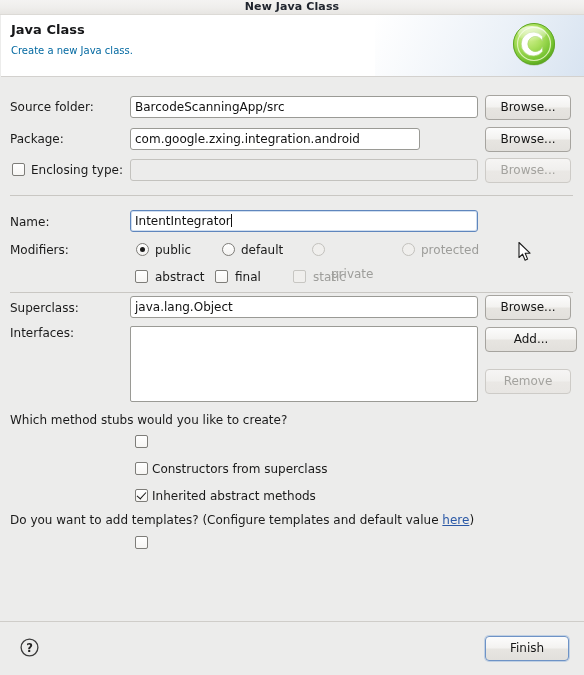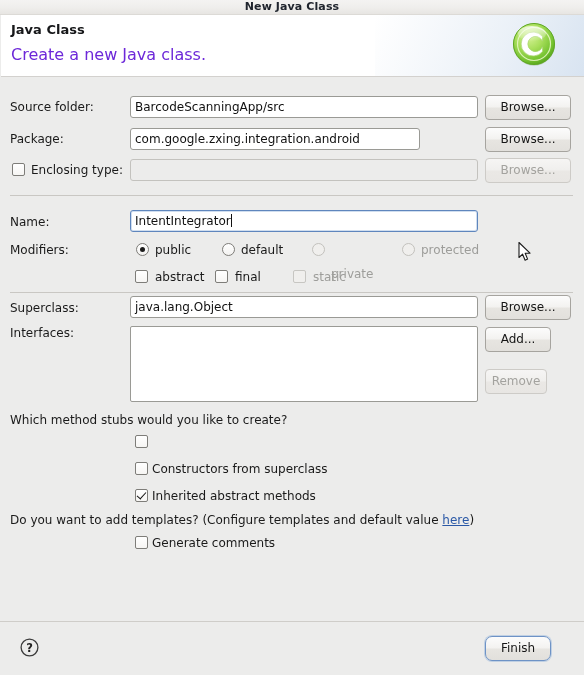--- a/index.html
+++ b/index.html
@@ -67,22 +67,22 @@
   #header .h-title {
     position: absolute;
     left: 10px; top: 7px;
     font-size: 13px;
     font-weight: bold;
     color: #17181a;
   }
   #header .h-sub {
     position: absolute;
     left: 10px; top: 30px;
-    font-size: 16px;
-    color: #6d28d9;
+    font-size: 10px;
+    color: #0369a1;
   }
 
   
   #class-icon {
     position: absolute;
     left: 511px; top: 21px;
     width: 46px; height: 46px;
   }
 
   
@@ -314,45 +314,44 @@
   <div class="label disabled" style="left:313px; top:270px;">static</div>
 
   <div class="sep" style="left:10px; top:292px; width:563px;"></div>
 
   <div class="label" style="left:10px; top:301px;">Superclass:</div>
   <div class="tfield" style="left:130px; top:296px; width:348px;">java.lang.Object</div>
   <div class="btn" style="left:485px; top:295px; width:86px;">Browse...</div>
 
   <div class="label" style="left:10px; top:326px;">Interfaces:</div>
   <div class="listbox" style="left:130px; top:326px; width:348px; height:76px;"></div>
-  <div class="btn" style="left:485px; top:327px; width:66px;">Add...</div>
-  <div class="btn disabled" style="left:485px; top:369px; width:62px;">Remove</div>
+  <div class="btn" style="left:485px; top:327px; width:92px;">Add...</div>
+  <div class="btn disabled" style="left:485px; top:369px; width:86px;">Remove</div>
 
   <div class="label" style="left:10px; top:413px;">Which method stubs would you like to create?</div>
 
   <div class="checkbox" style="left:135px; top:435px;"></div>
 
   <div class="checkbox" style="left:135px; top:462px;"></div>
   <div class="label" style="left:152px; top:462px;">Constructors from superclass</div>
 
   <div class="checkbox checked" style="left:135px; top:489px;"></div>
   <div class="label" style="left:152px; top:489px;">Inherited abstract methods</div>
 
   <div class="label" style="left:10px; top:513px;"><span>Do you want to add templates? (Configure templates and default value </span><span class="link">here</span><span>)</span></div>
 
   <div class="checkbox" style="left:135px; top:536px;"></div>
-  <div class="label" style="left:152px; top:536px;">Generate comments</div>
 
   <div class="sep bottombar" style="left:0px; top:621px; width:584px;"></div>
 
   <svg id="help-icon" viewBox="0 0 19 19">
     <circle cx="9.5" cy="9.5" r="8.4" fill="none" stroke="#3c3c3c" stroke-width="1.3"></circle>
     <text x="9.5" y="13.6" text-anchor="middle" font-family="DejaVu Sans, sans-serif" font-size="11.5" font-weight="bold" fill="#222">?</text>
   </svg>
 
   <div class="btn" style="left:388px; top:648px; width:86px;margin-top:28px;">Cancel</div>
-  <div class="btn default" style="left:485px; top:636px; width:66px;border-radius:7px;">Finish</div>
+  <div class="btn default" style="left:485px; top:636px; width:84px;">Finish</div>
 
   <svg id="mouse-cursor" viewBox="0 0 14 20">
     <path d="M1 0.5 L1 15.5 L4.6 12.2 L7.1 18.2 L9.6 17.1 L7.2 11.3 L12 11.2 Z" fill="#ffffff" stroke="#1a1a1a" stroke-width="1.1" stroke-linejoin="round"></path>
   </svg>
 
 </div>
 
 </body></html>

